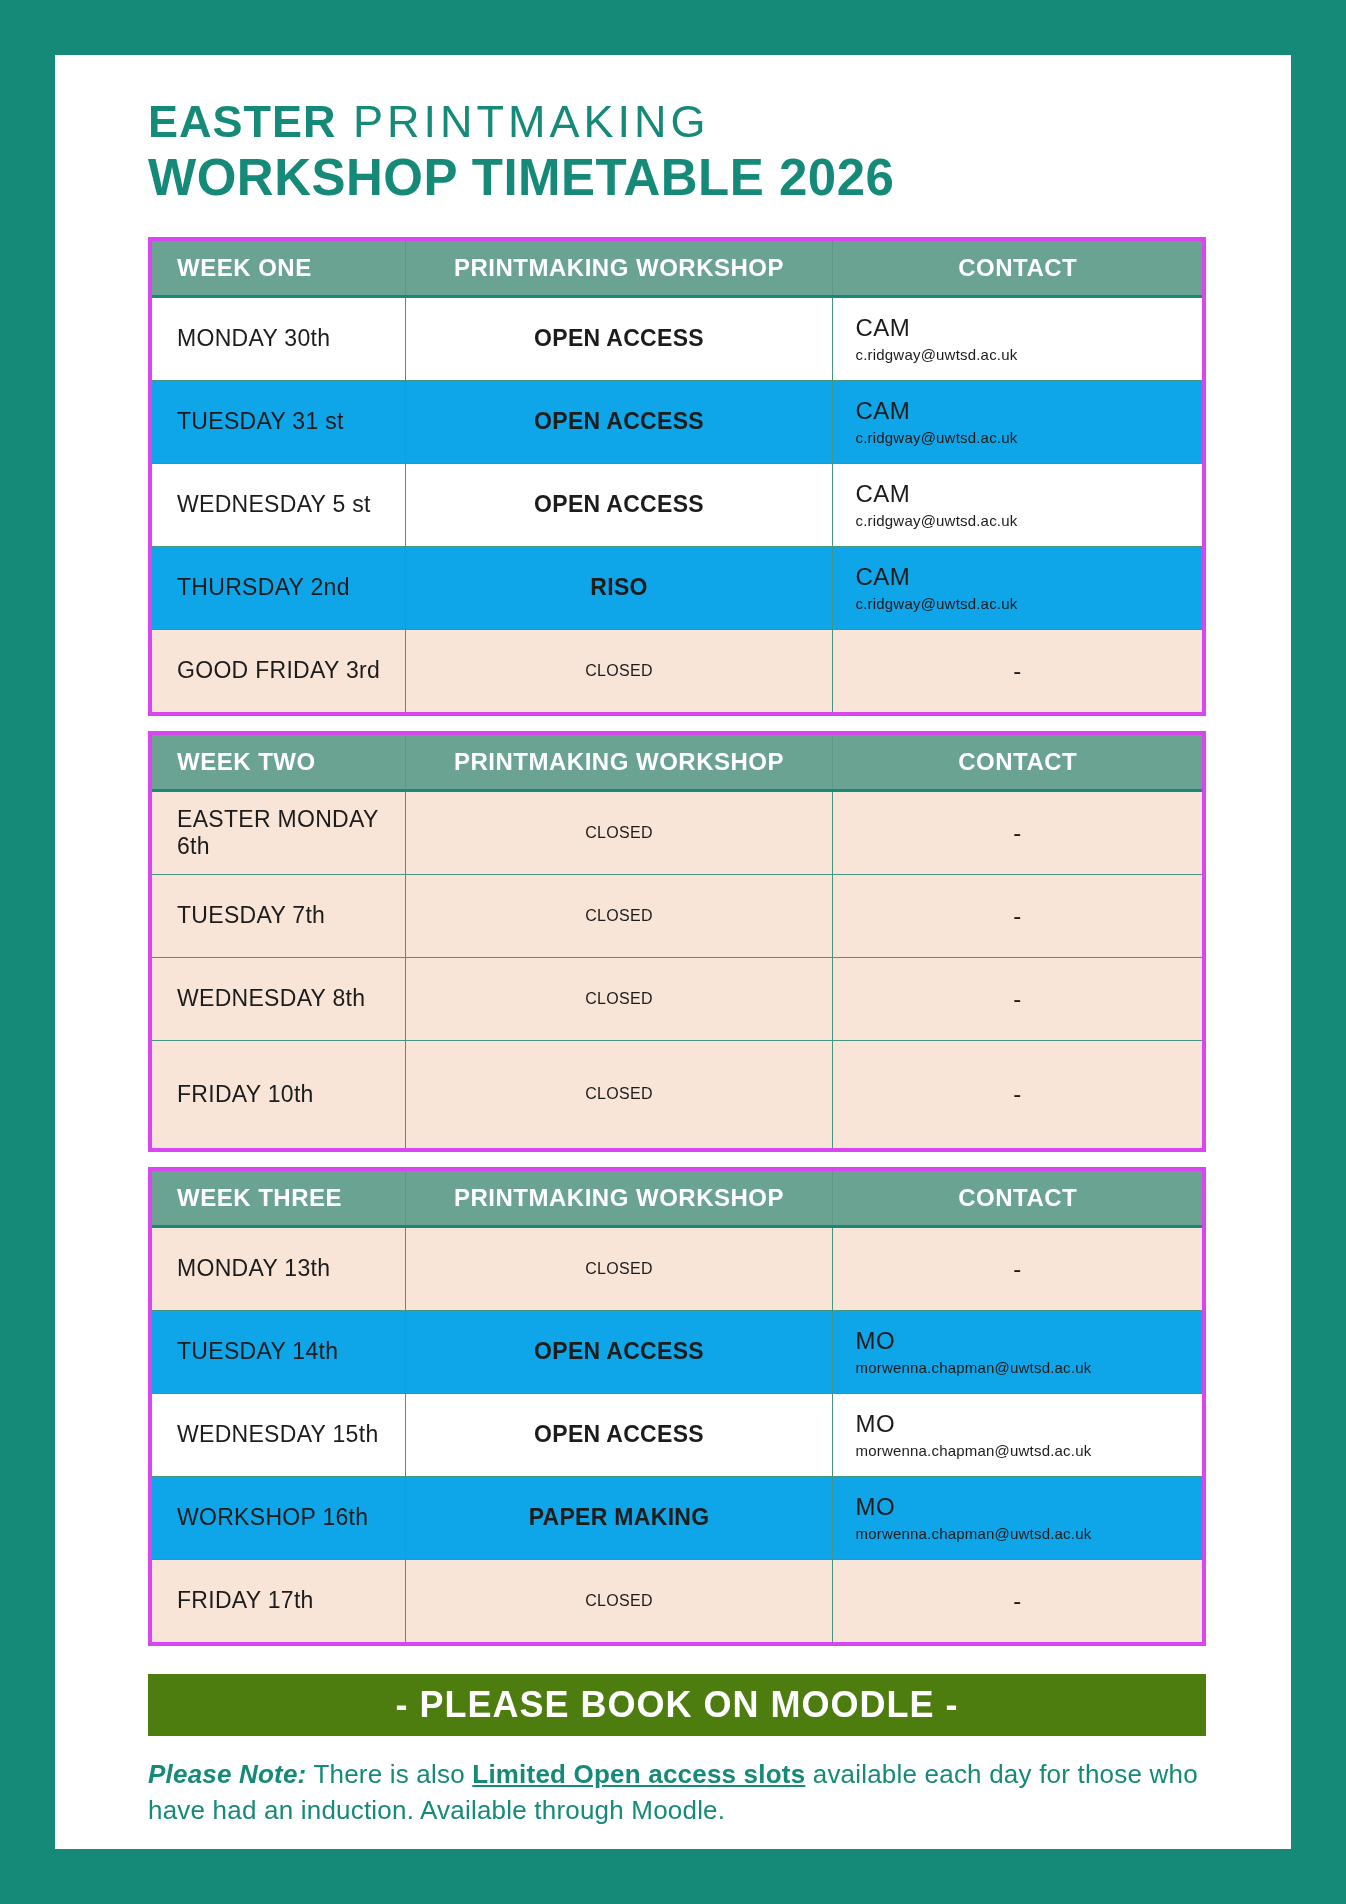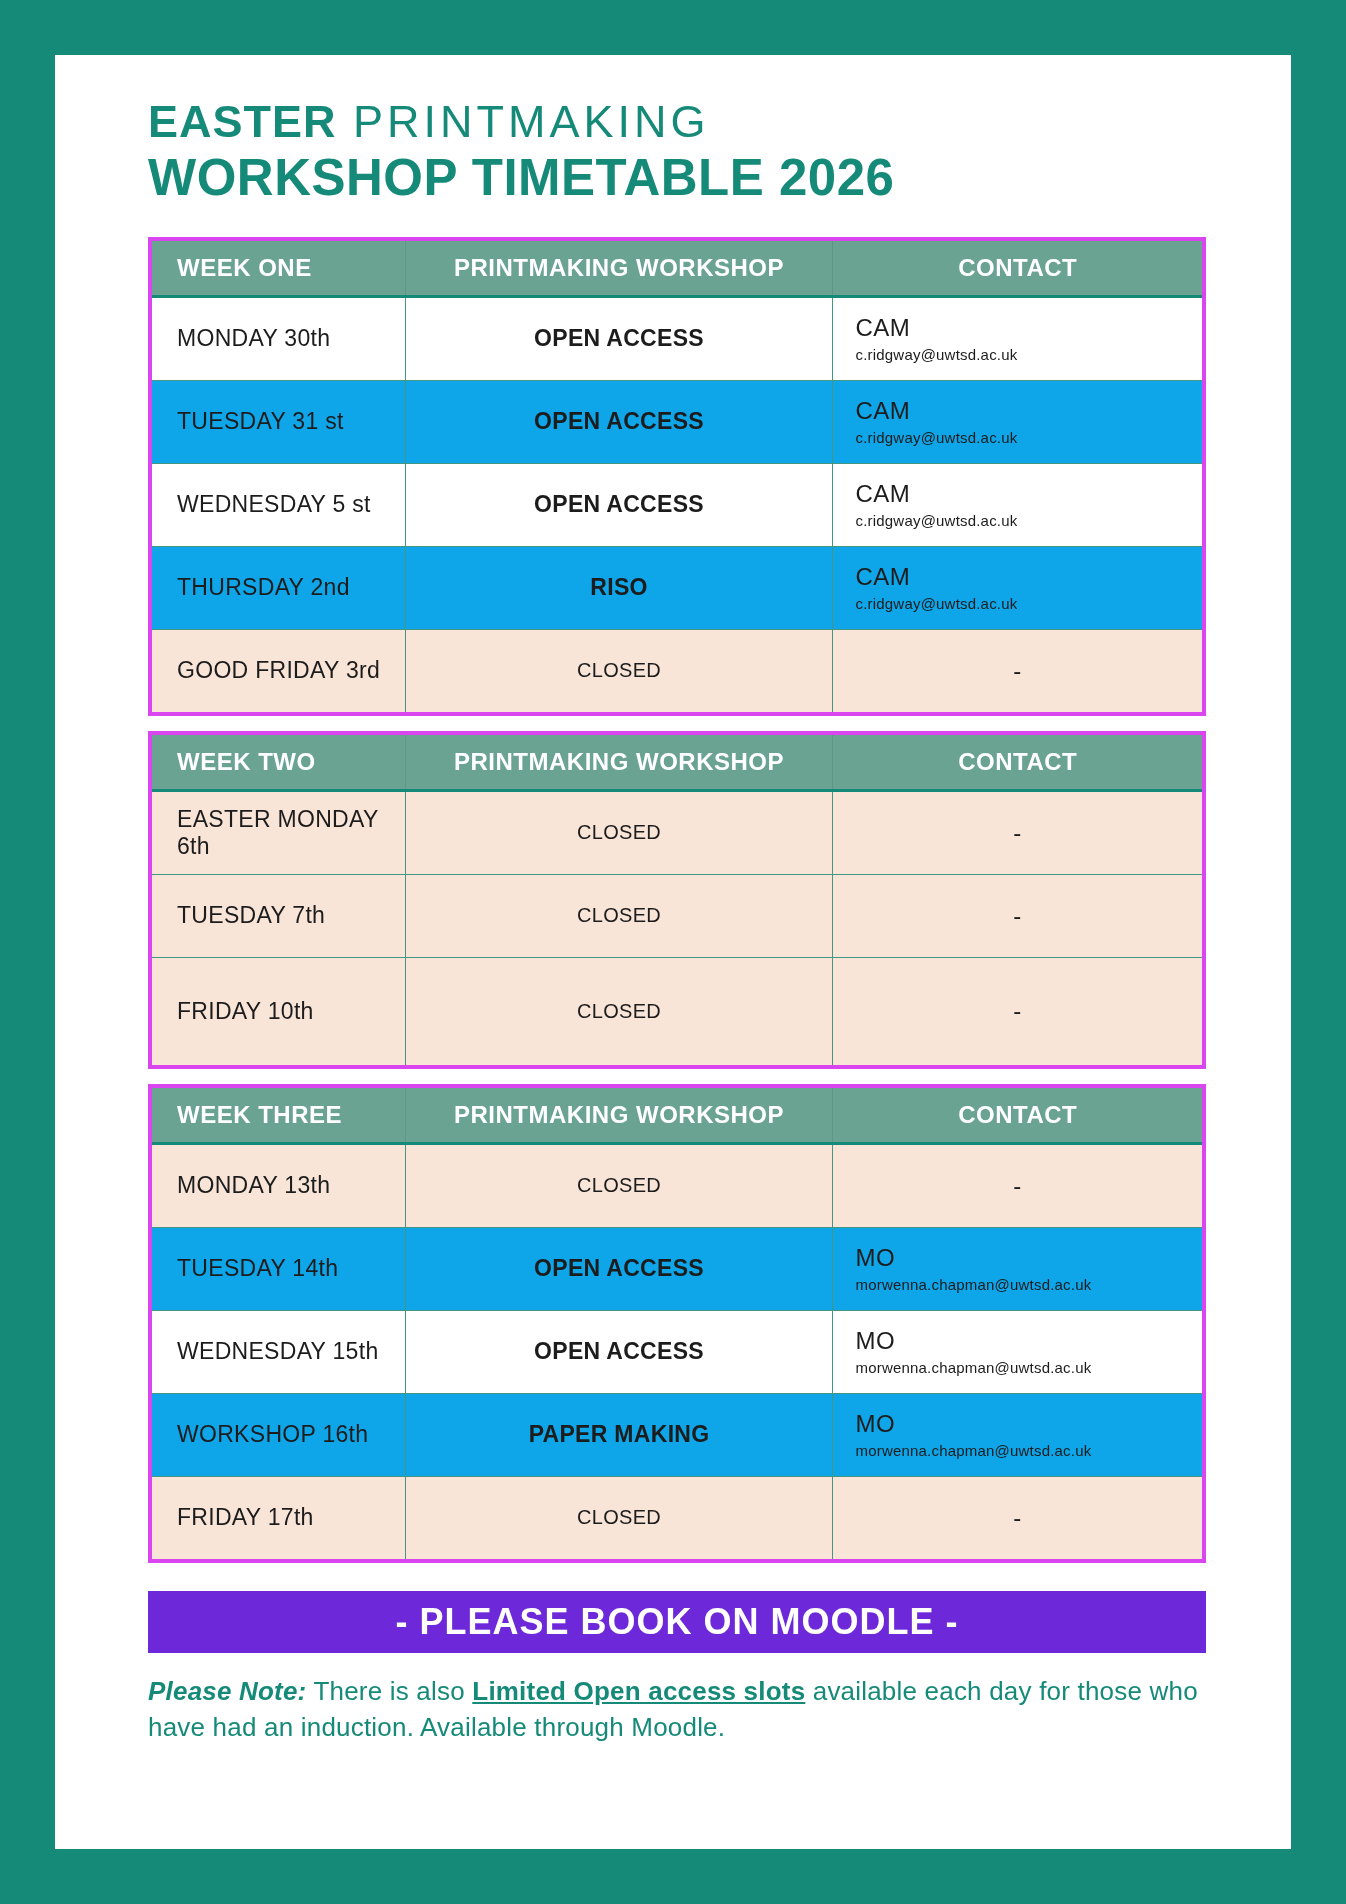--- a/index.html
+++ b/index.html
@@ -49,34 +49,34 @@
   }
   .tt th.week{text-align:left;padding-left:25px;}
   .tt td{
     border:1px solid #449683;
     height:80px;
     vertical-align:middle;
     color:#1c1c1c;
   }
   .tt tr.tall td{height:105px;}
   td.day{font-size:23px;padding-left:25px;letter-spacing:0.3px;}
-  td.ws{text-align:center;font-size:20px;letter-spacing:0.3px;}
+  td.ws{text-align:center;font-size:16px;letter-spacing:0.3px;}
   td.ws.bold{font-weight:800;font-size:23px;}
   td.contact{padding-left:22px;}
   td.contact .cname{font-size:24px;letter-spacing:0.5px;}
   td.contact .cemail{font-size:15px;margin-top:4px;letter-spacing:0.2px;}
   td.contact.dash{text-align:center;padding-left:0;font-size:24px;}
   tr.bg-white td{background:#ffffff;}
   tr.bg-green td{background:#0ea5e9;}
   tr.bg-peach td{background:#F8E5D8;}
   
   .banner{
     margin-top:28px;
     width:1058px;height:62px;
-    background:#6d28d9;
+    background:#4d7c0f;
     color:#ffffff;
     font-weight:800;
     font-size:36px;
     letter-spacing:1px;
     display:flex;align-items:center;justify-content:center;
   }
   
   .note{
     margin-top:20px;
     width:1058px;
@@ -170,20 +170,25 @@
         <tr class="bg-peach">
           <td class="day">EASTER MONDAY 6th</td>
           <td class="ws">CLOSED</td>
           <td class="contact dash">-</td>
         </tr>
         <tr class="bg-peach">
           <td class="day">TUESDAY 7th</td>
           <td class="ws">CLOSED</td>
           <td class="contact dash">-</td>
         </tr>
+        <tr class="bg-peach">
+          <td class="day">WEDNESDAY 8th</td>
+          <td class="ws">CLOSED</td>
+          <td class="contact dash">-</td>
+        </tr>
         <tr class="bg-peach tall">
           <td class="day">FRIDAY 10th</td>
           <td class="ws">CLOSED</td>
           <td class="contact dash">-</td>
         </tr>
       </tbody>
     </table>
 
     <table class="tt">
       <colgroup>

